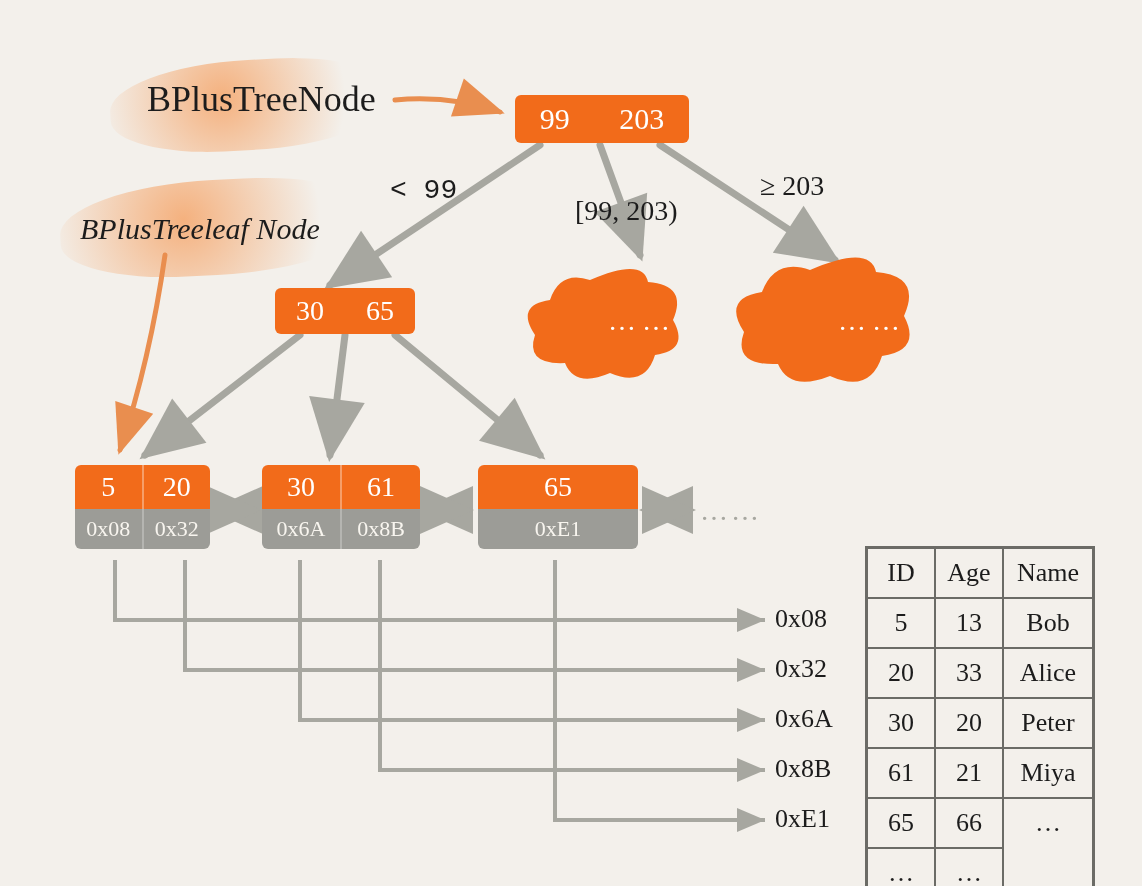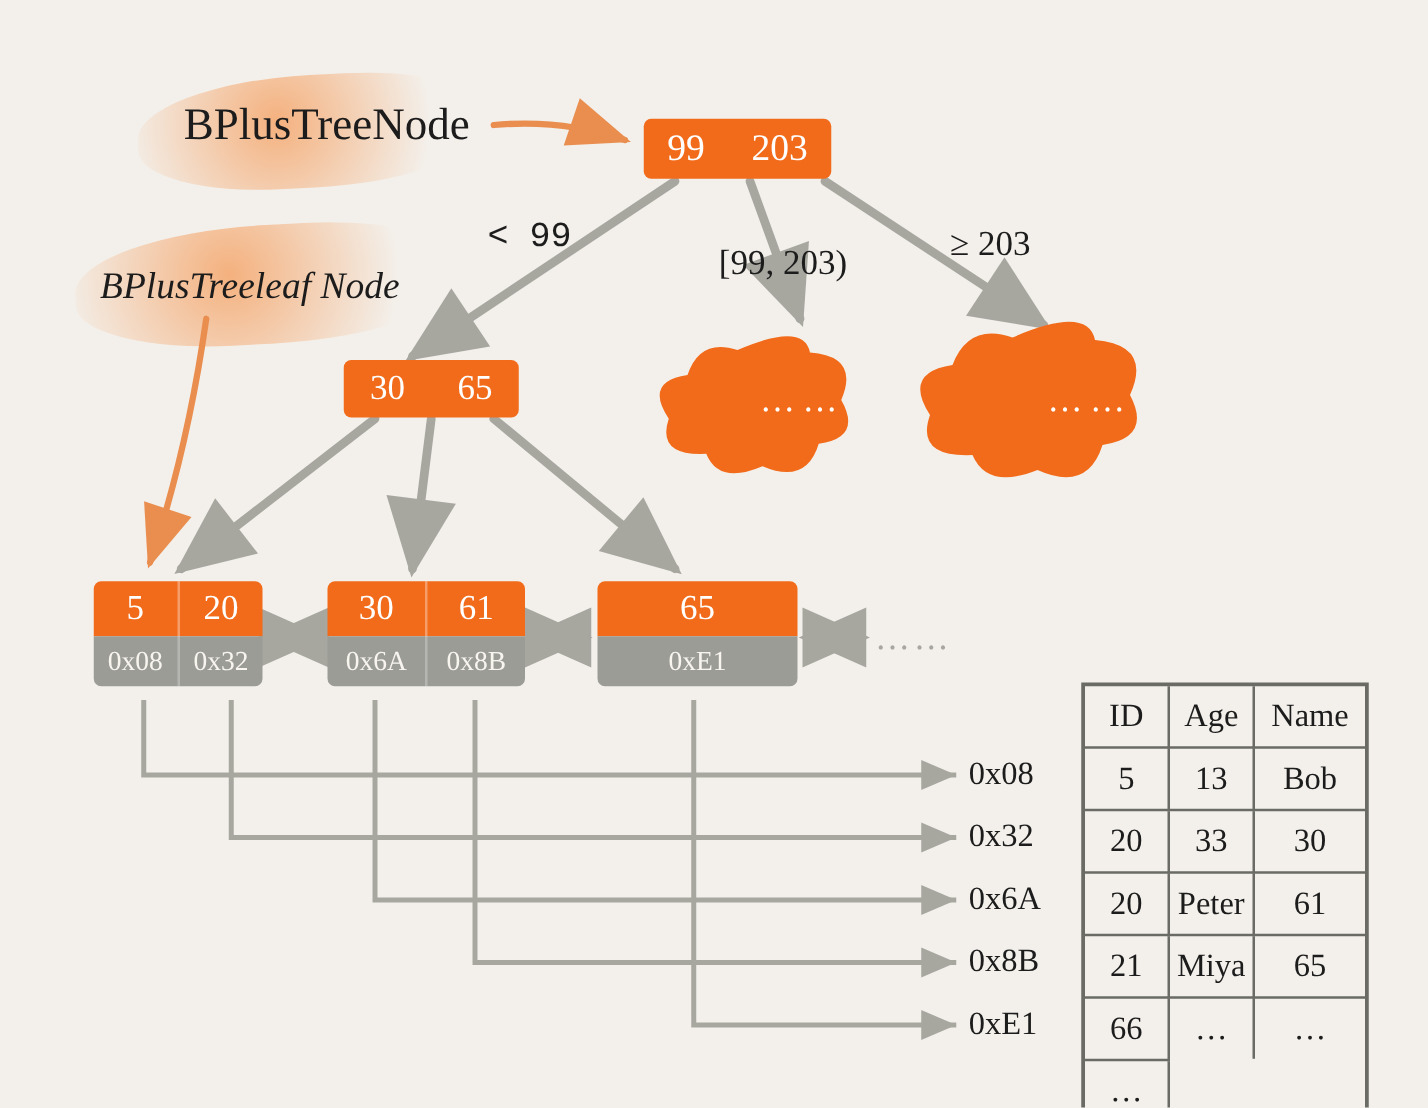--- a/index.html
+++ b/index.html
@@ -125,28 +125,28 @@
   <line x1="425" y1="510" x2="468" y2="510" stroke="#a7a7a0" stroke-width="6" marker-start="url(#ah-gray-rev)" marker-end="url(#ah-gray-both)"></line>
   <line x1="645" y1="510" x2="690" y2="510" stroke="#a7a7a0" stroke-width="6" marker-start="url(#ah-gray-rev)" marker-end="url(#ah-gray-both)"></line>
 
   <path d="M115 560 L115 620 L765 620" stroke="#a7a7a0" stroke-width="4" fill="none" marker-end="url(#ah-thin)"></path>
   <path d="M185 560 L185 670 L765 670" stroke="#a7a7a0" stroke-width="4" fill="none" marker-end="url(#ah-thin)"></path>
   <path d="M300 560 L300 720 L765 720" stroke="#a7a7a0" stroke-width="4" fill="none" marker-end="url(#ah-thin)"></path>
   <path d="M380 560 L380 770 L765 770" stroke="#a7a7a0" stroke-width="4" fill="none" marker-end="url(#ah-thin)"></path>
   <path d="M555 560 L555 820 L765 820" stroke="#a7a7a0" stroke-width="4" fill="none" marker-end="url(#ah-thin)"></path>
 </svg>
 
-<div class="node abs" style="left:515px;top:95px;width:150px;height:48px;">
+<div class="node abs" style="left:515px;top:95px;width:174px;height:48px;">
   <span>99</span>
   <span>203</span>
 </div>
 
 <div class="edge-label" style="left:390px;top:175px;font-family:Liberation Mono, monospace;">&lt; 99</div>
 <div class="edge-label" style="left:575px;top:195px;">[99, 203)</div>
-<div class="edge-label" style="left:760px;top:180px;">≥ 203</div>
+<div class="edge-label" style="left:760px;top:170px;">≥ 203</div>
 
 <div class="node abs" style="left:275px;top:288px;width:140px;height:46px;font-size:28px;">
   <span>30</span>
   <span>65</span>
 </div>
 
 <div class="abs dots-txt" style="left:608px;top:305px;">……</div>
 <div class="abs dots-txt" style="left:838px;top:305px;">……</div>
 
 <div class="abs" style="left:75px;top:465px;width:135px;">
@@ -192,20 +192,21 @@
   <div>ID</div>
   <div>Age</div>
   <div>Name</div>
 
   <div>5</div>
   <div>13</div>
   <div>Bob</div>
 
   <div>20</div>
   <div>33</div>
+  <div>Alice</div>
 
   <div>30</div>
   <div>20</div>
   <div>Peter</div>
 
   <div>61</div>
   <div>21</div>
   <div>Miya</div>
 
   <div>65</div>

